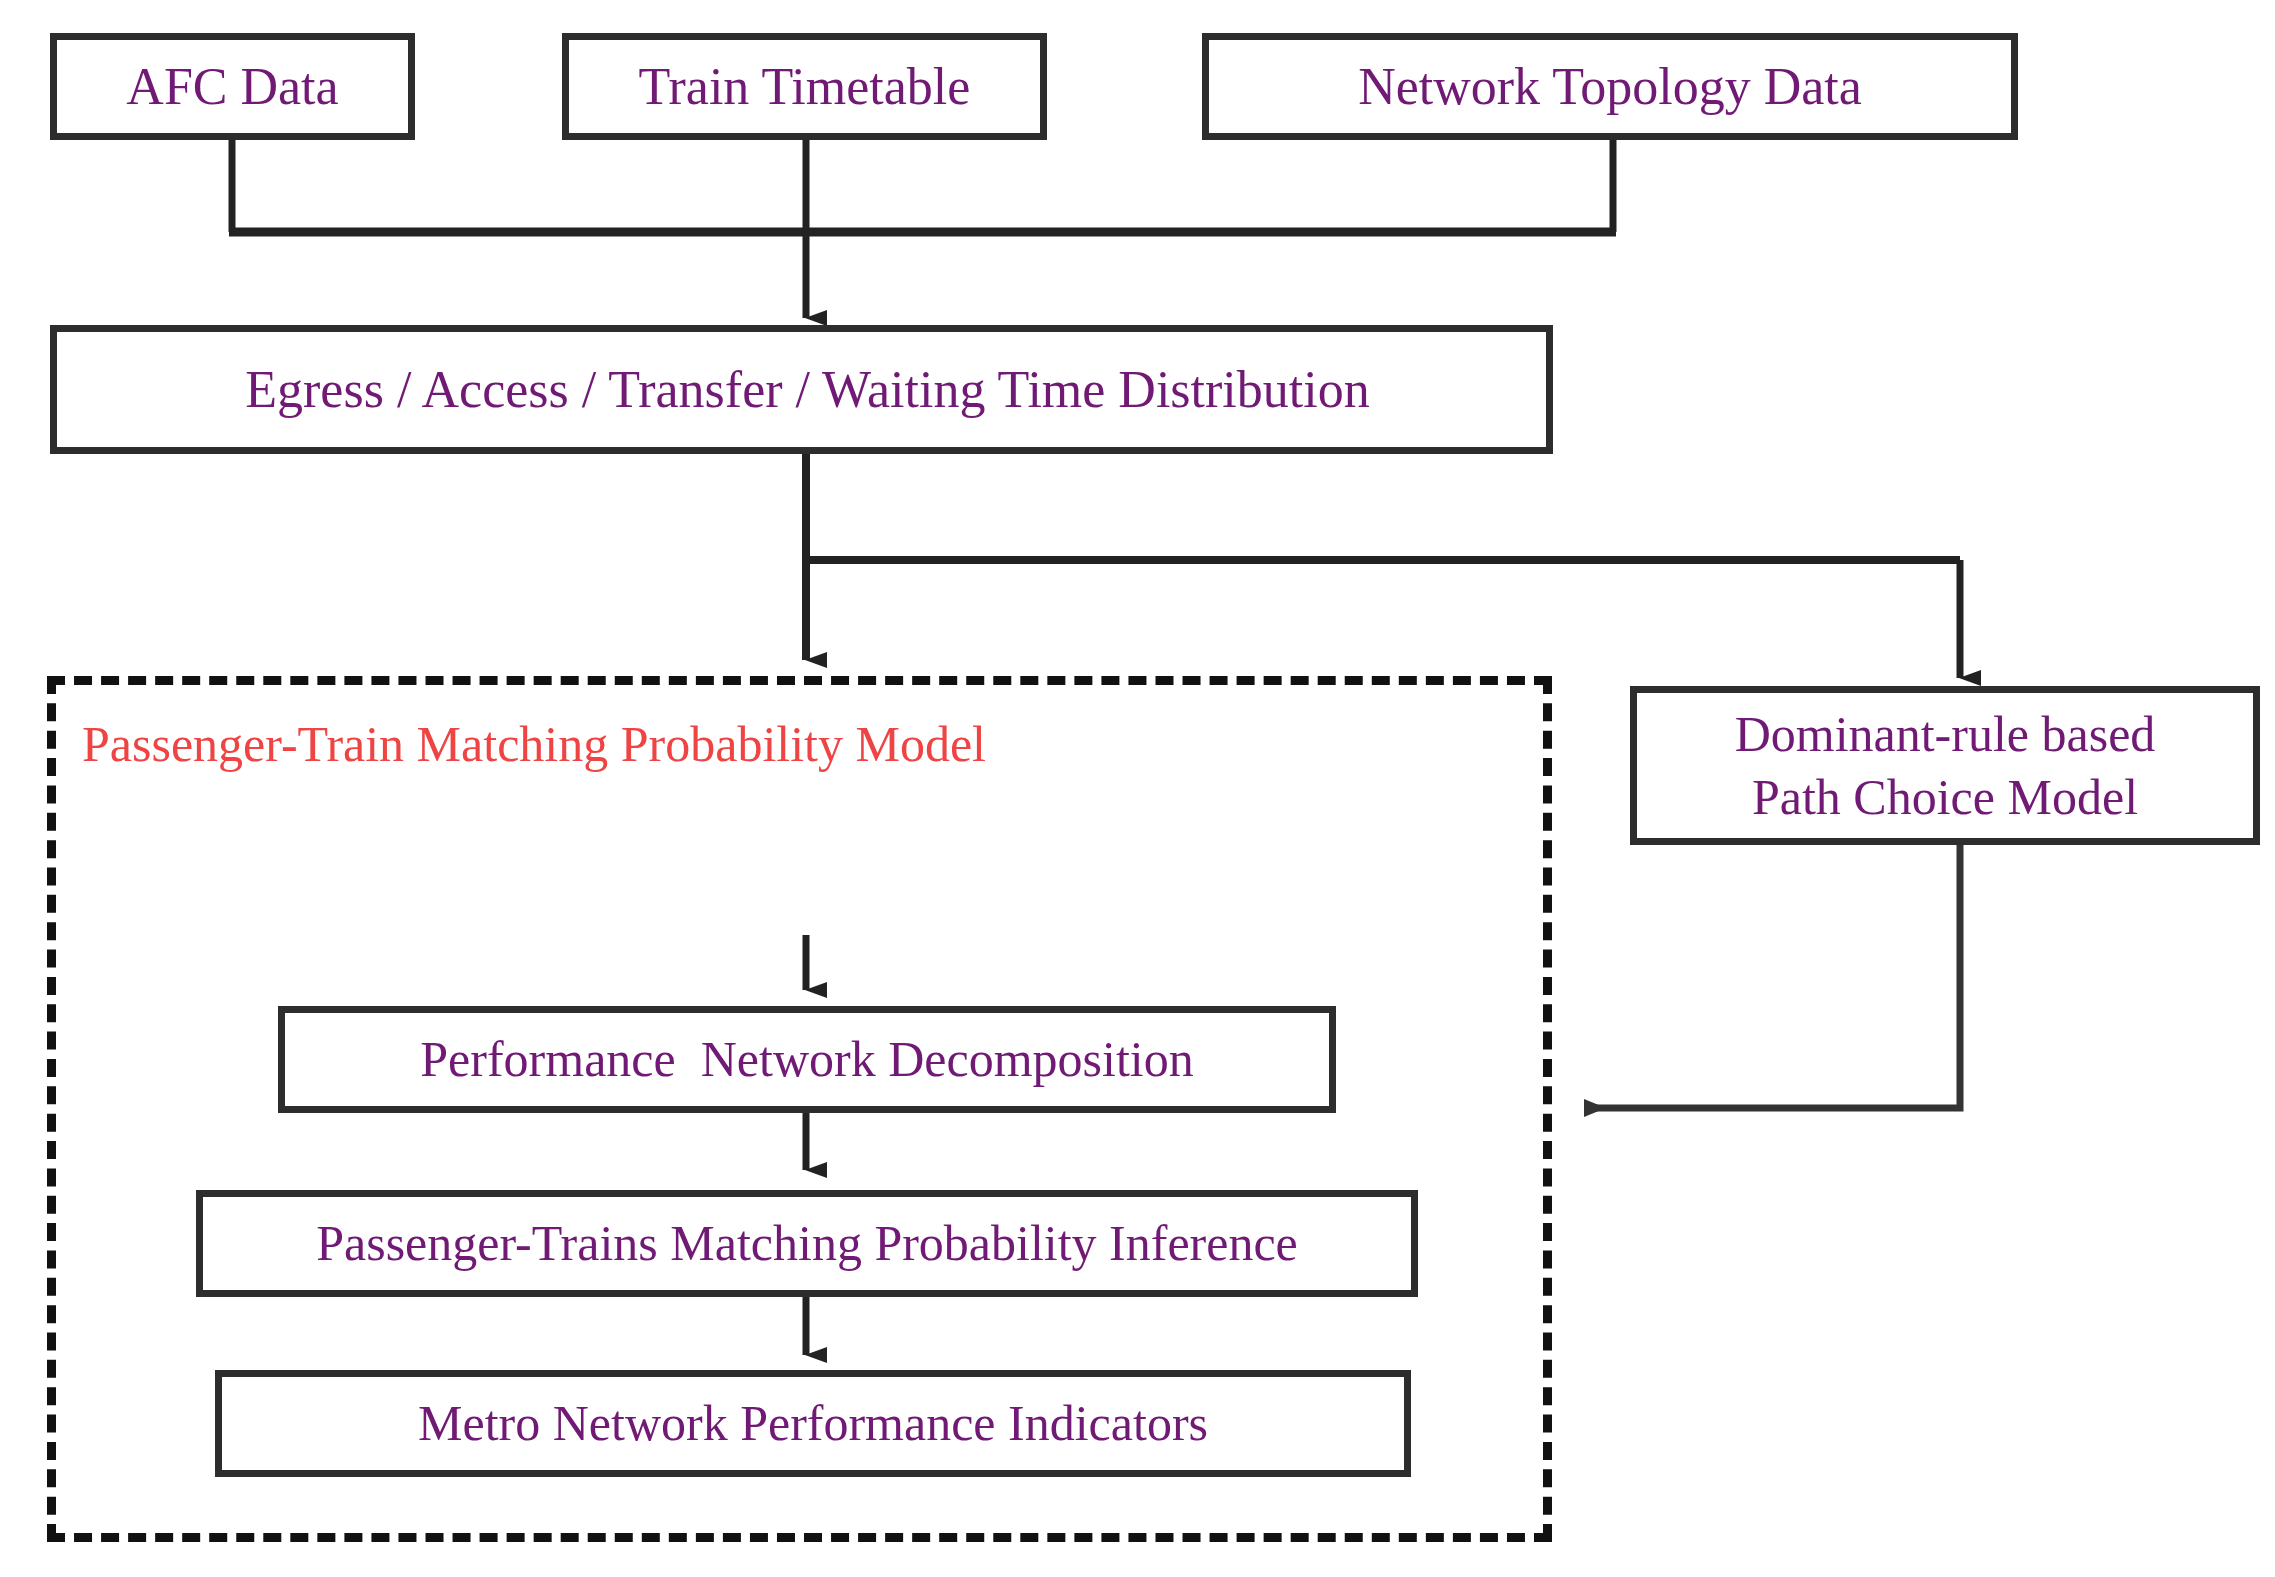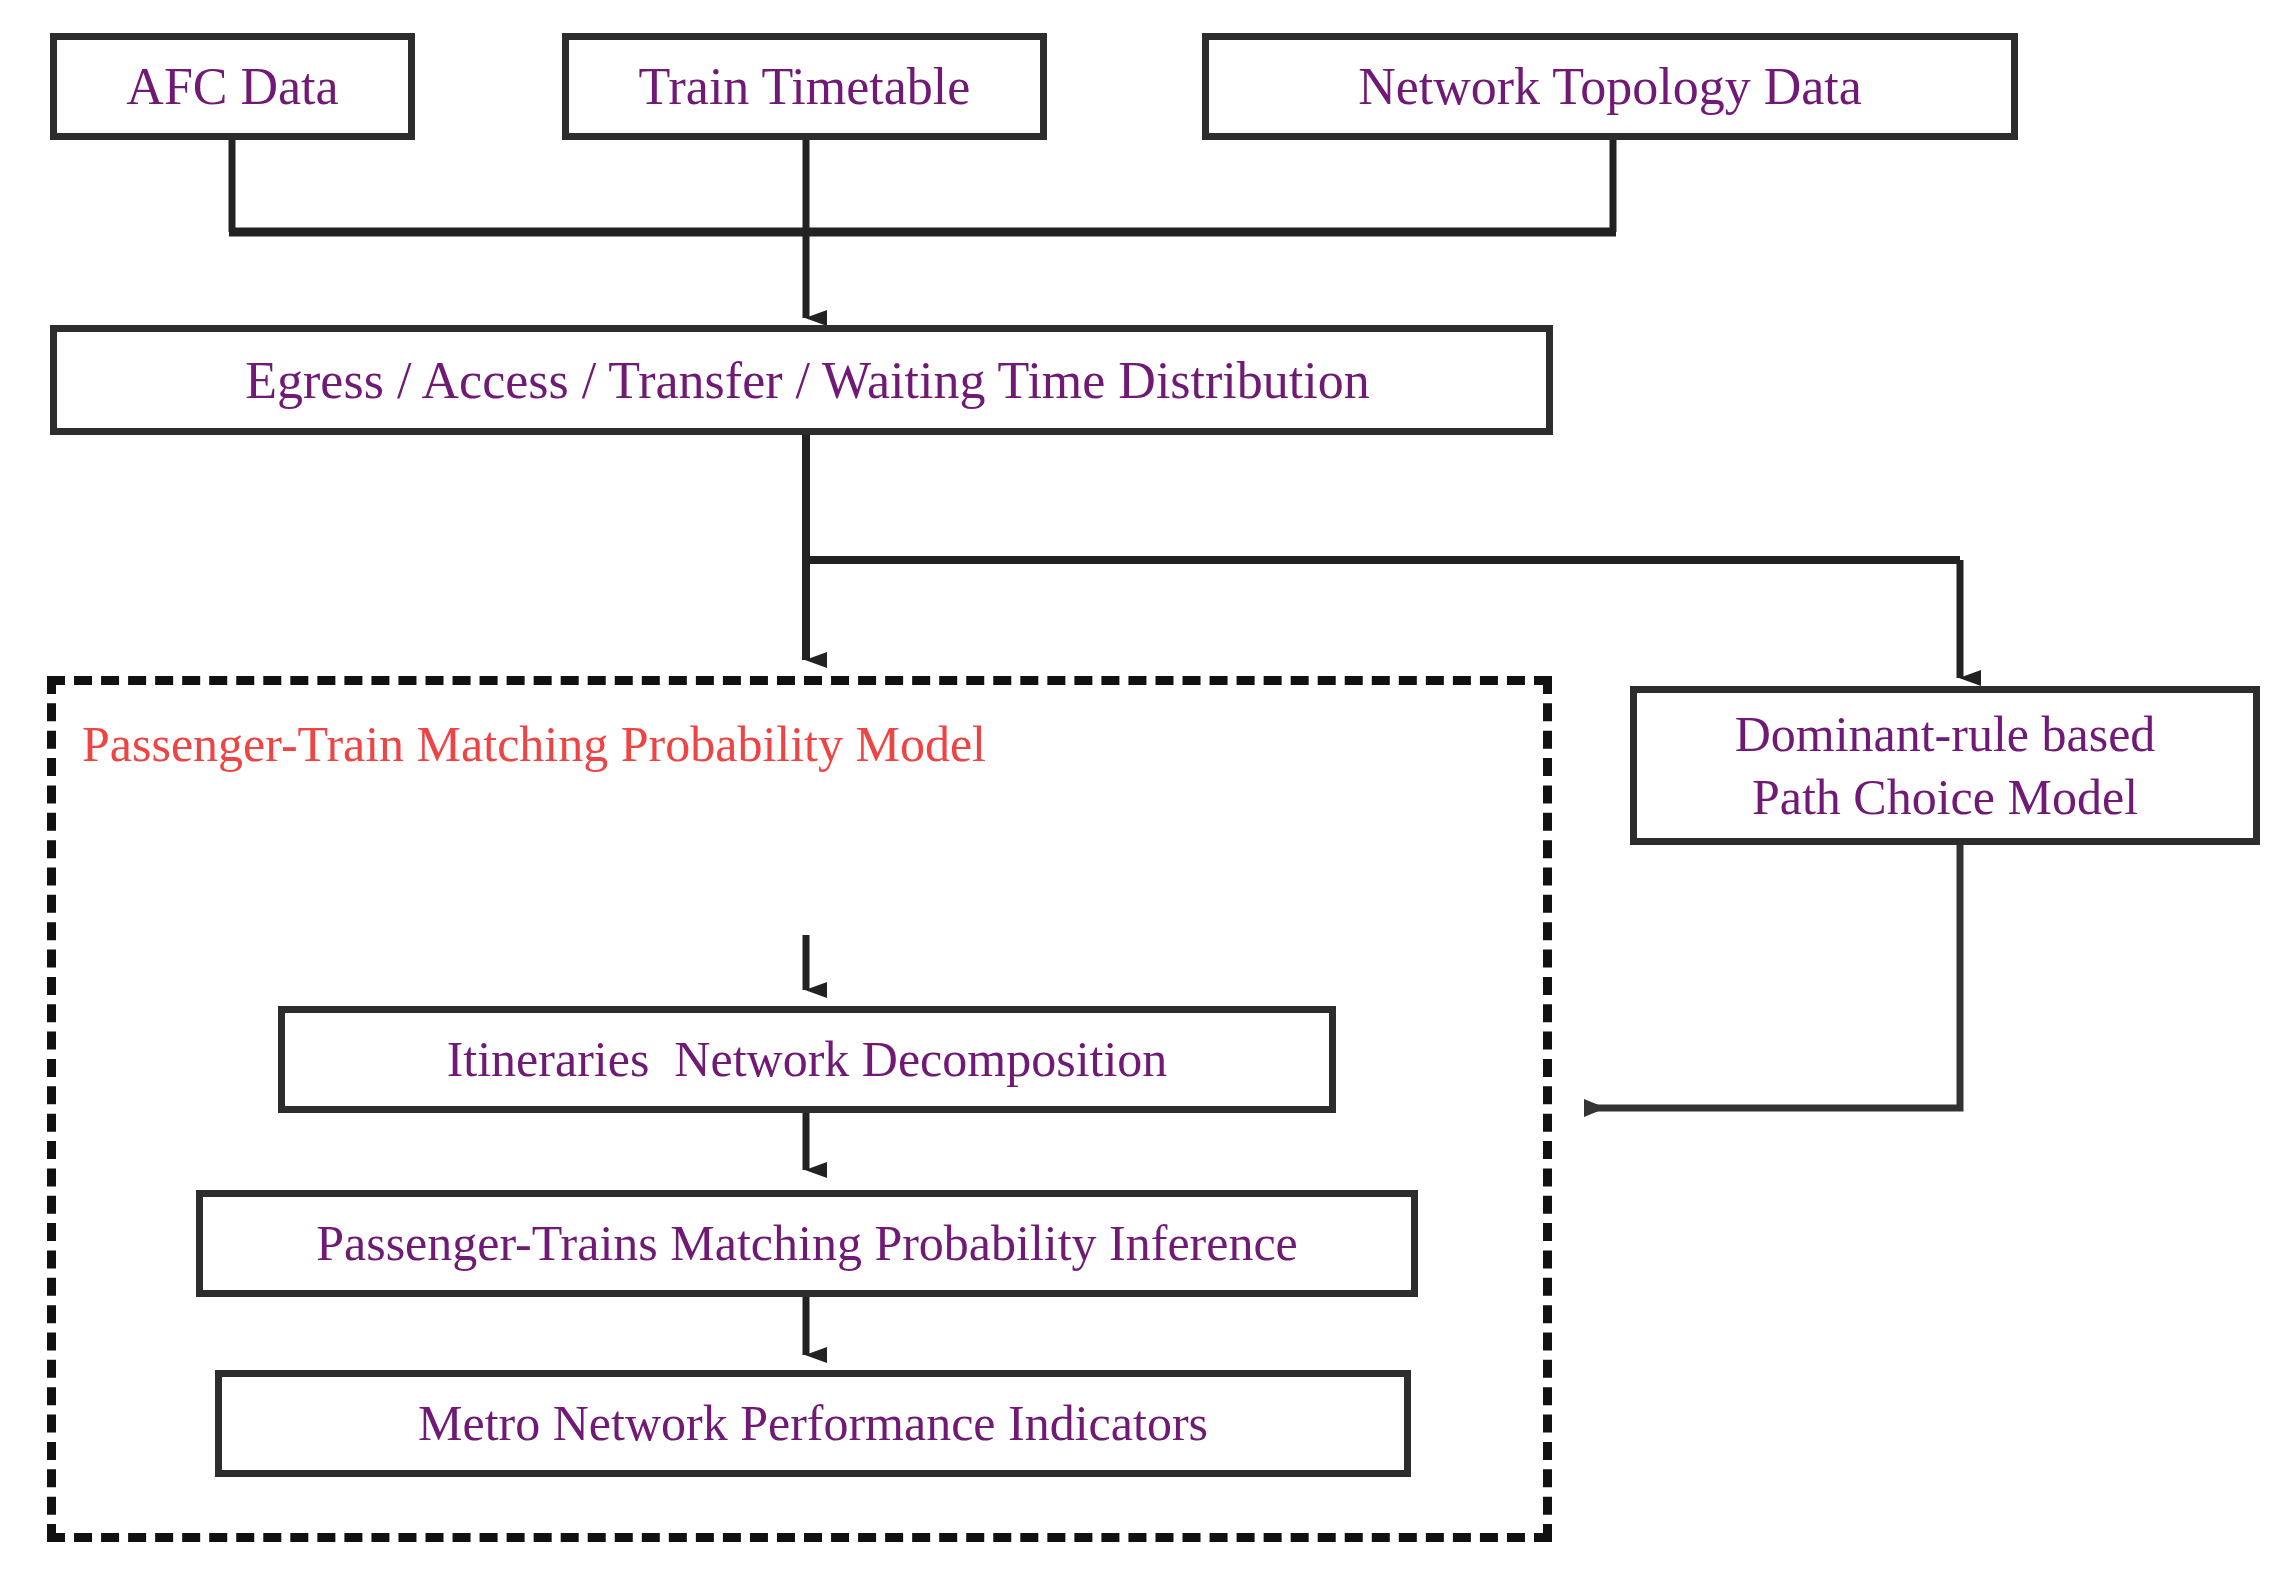--- a/index.html
+++ b/index.html
@@ -101,31 +101,31 @@
   </div>
 
   <div class="box" style="left:562px; top:33px; width:485px; height:107px; font-size:52px;">
     <span>Train Timetable</span>
   </div>
 
   <div class="box" style="left:1186px; top:33px; width:816px; height:107px; font-size:52px;margin-left:16px;">
     <span>Network Topology Data</span>
   </div>
 
-  <div class="box" style="left:50px; top:325px; width:1503px; height:110px; font-size:52px;padding-left:12px;">
+  <div class="box" style="left:50px; top:325px; width:1503px; height:129px; font-size:52px;padding-left:12px;">
     <span>Egress / Access / Transfer / Waiting Time Distribution</span>
   </div>
 
   <div class="dashed-container" style="left:47px; top:676px; width:1505px; height:866px;"></div>
 
   <div class="model-title" style="left:82px; top:715px; font-size:50px;">Passenger-Train Matching Probability Model</div>
 
 
   <div class="box" style="left:278px; top:1006px; width:1058px; height:107px; font-size:50px;">
-    <span>Itineraries  Network Decomposition</span>
+    <span>Performance  Network Decomposition</span>
   </div>
 
   <div class="box" style="left:215px; top:1370px; width:1196px; height:107px; font-size:50px;">
     <span>Metro Network Performance Indicators</span>
   </div>
 
   <div class="box" style="left:196px; top:1190px; width:1222px; height:107px; font-size:50px;">
     <span>Passenger-Trains Matching Probability Inference</span>
   </div>
 

